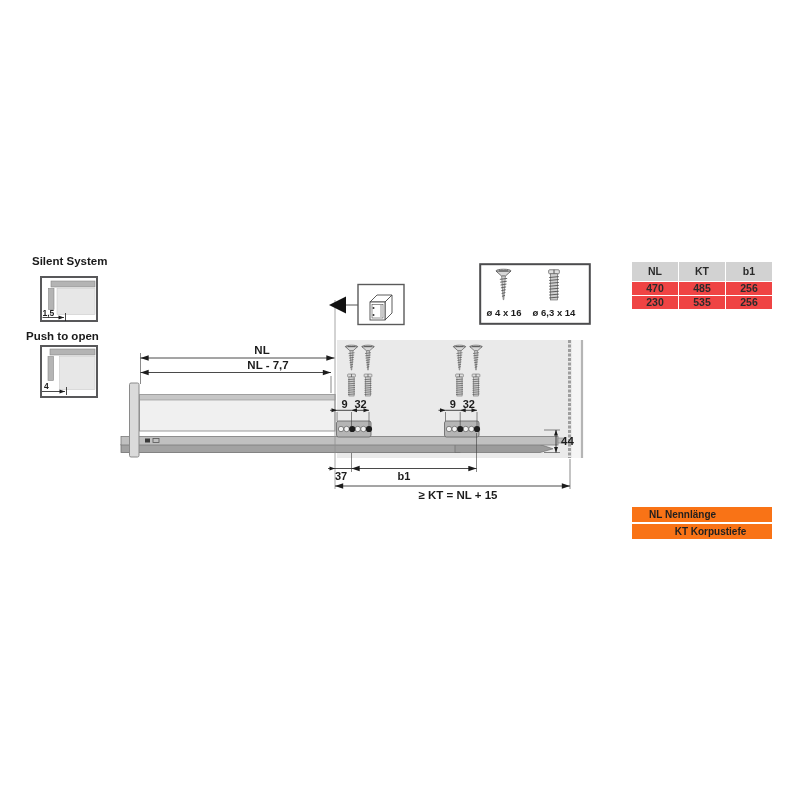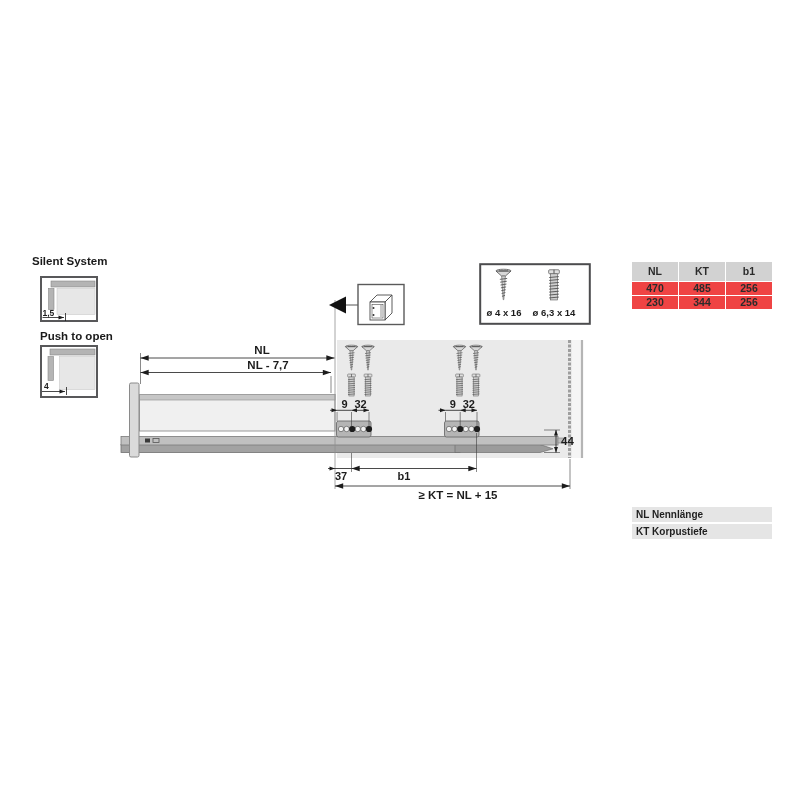--- a/index.html
+++ b/index.html
@@ -8,22 +8,22 @@
   .abs{position:absolute;}
   .feature-label{font-size:11.5px;font-weight:bold;color:#1a1a1a;}
   svg text{font-family:"Liberation Sans",sans-serif;font-weight:bold;fill:#1c1c1c;}
   .dim{stroke:#1c1c1c;stroke-width:0.8;fill:none;}
   .ext{stroke:#3a3a3a;stroke-width:0.6;fill:none;}
   .size-table{left:632px;top:262px;width:140px;}
   .st-row{display:flex;gap:1px;margin-bottom:1px;}
   .st-cell{width:46px;height:13px;line-height:13px;background:#ef4444;text-align:center;
            font-size:10.5px;font-weight:bold;color:#2b2b2b;}
   .st-head .st-cell{height:19px;line-height:19px;background:#d2d2d2;}
-  .legend-item{width:140px;height:15px;line-height:15px;background:#e5e5e5;font-size:10px;
-               font-weight:bold;color:#1f1f1f;padding-left:4px;box-sizing:border-box;}
+  .legend-item{width:140px;height:15px;line-height:15px;background:#f97316;font-size:10px;
+               font-weight:bold;color:#1f1f1f;padding-left:17px;box-sizing:border-box;}
 </style>
 </head>
 <body>
 
 <svg width="0" height="0" style="position:absolute" aria-hidden="true">
   <defs>
     <marker id="mA" markerUnits="userSpaceOnUse" markerWidth="10" markerHeight="8" refX="9" refY="3" orient="auto-start-reverse">
       <path d="M0.8,0.3 L9,3 L0.8,5.7 Z" fill="#1c1c1c"></path>
     </marker>
     <marker id="mB" markerUnits="userSpaceOnUse" markerWidth="7" markerHeight="6" refX="6" refY="2.5" orient="auto-start-reverse">
@@ -67,21 +67,21 @@
 <svg class="abs" style="left:40px;top:276px;" width="58" height="46">
   <rect x="1" y="1" width="56" height="44" fill="#ffffff" stroke="#58585a" stroke-width="2"></rect>
   <rect x="11" y="5" width="44" height="6" fill="#b4b4b4" stroke="#878787" stroke-width="0.6"></rect>
   <rect x="8.5" y="12.5" width="5.5" height="21" fill="#b4b4b4" stroke="#878787" stroke-width="0.6"></rect>
   <rect x="17" y="12.5" width="38" height="26" fill="#e7e7e7" stroke="#c2c2c2" stroke-width="0.5"></rect>
   <text x="2.5" y="39.5" font-size="8.5">1,5</text>
   <line x1="2.5" y1="41.5" x2="24" y2="41.5" class="dim" marker-end="url(#mB)"></line>
   <line x1="25.5" y1="37" x2="25.5" y2="45" class="dim"></line>
 </svg>
 
-<div class="abs feature-label" style="left:40px;top:330px;">Push to open</div>
+<div class="abs feature-label" style="left:26px;top:330px;">Push to open</div>
 
 <svg class="abs" style="left:40px;top:345px;" width="58" height="53">
   <rect x="1" y="1" width="56" height="51" fill="#ffffff" stroke="#58585a" stroke-width="2"></rect>
   <rect x="10" y="4" width="45" height="6" fill="#b4b4b4" stroke="#878787" stroke-width="0.6"></rect>
   <rect x="8" y="11.5" width="5.5" height="24" fill="#b4b4b4" stroke="#878787" stroke-width="0.6"></rect>
   <rect x="19.5" y="11.5" width="35.5" height="33" fill="#e7e7e7" stroke="#c2c2c2" stroke-width="0.5"></rect>
   <text x="4" y="44" font-size="8.5">4</text>
   <line x1="2" y1="46.5" x2="25" y2="46.5" class="dim" marker-end="url(#mB)"></line>
   <line x1="26.5" y1="42" x2="26.5" y2="50" class="dim"></line>
 </svg>
@@ -100,27 +100,27 @@
     <div class="st-cell">KT</div>
     <div class="st-cell">b1</div>
   </div>
   <div class="st-row">
     <div class="st-cell">470</div>
     <div class="st-cell">485</div>
     <div class="st-cell">256</div>
   </div>
   <div class="st-row">
     <div class="st-cell">230</div>
-    <div class="st-cell">344</div>
+    <div class="st-cell">535</div>
     <div class="st-cell">256</div>
   </div>
 </div>
 
 <div class="abs legend-item" style="left:632px;top:507px;">NL Nennlänge</div>
-<div class="abs legend-item" style="left:632px;top:524px;">KT Korpustiefe</div>
+<div class="abs legend-item" style="left:632px;top:524px;text-align:center;">KT Korpustiefe</div>
 
 <svg class="abs" style="left:0;top:0;" width="800" height="800" viewBox="0 0 800 800">
 
   <g>
     <rect x="337" y="340" width="246" height="118" fill="#eaeaea"></rect>
     <line x1="569.5" y1="340" x2="569.5" y2="458" stroke="#9e9e9e" stroke-width="3" stroke-dasharray="3 1.5"></line>
     <rect x="572" y="340" width="9" height="118" fill="#f5f5f5"></rect>
     <line x1="582" y1="340" x2="582" y2="458" stroke="#b5b5b5" stroke-width="2.2"></line>
   </g>
 

